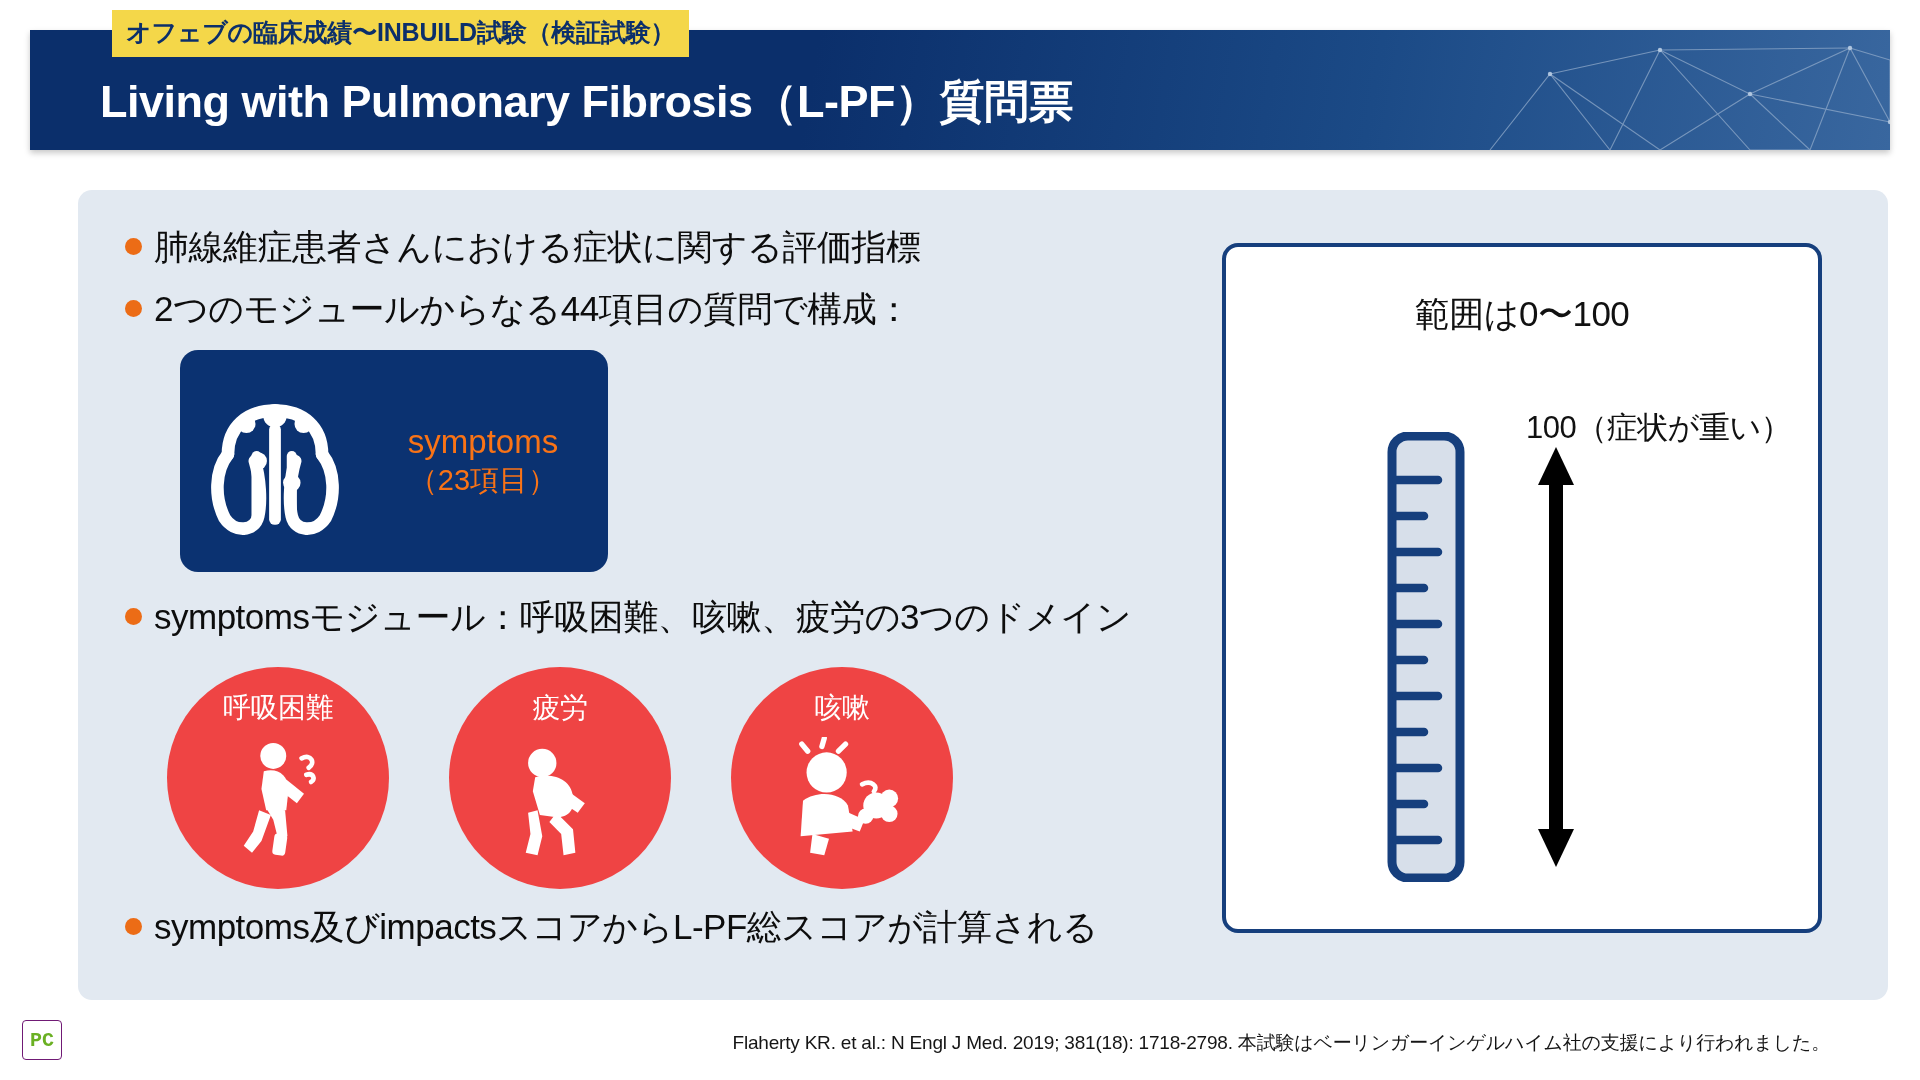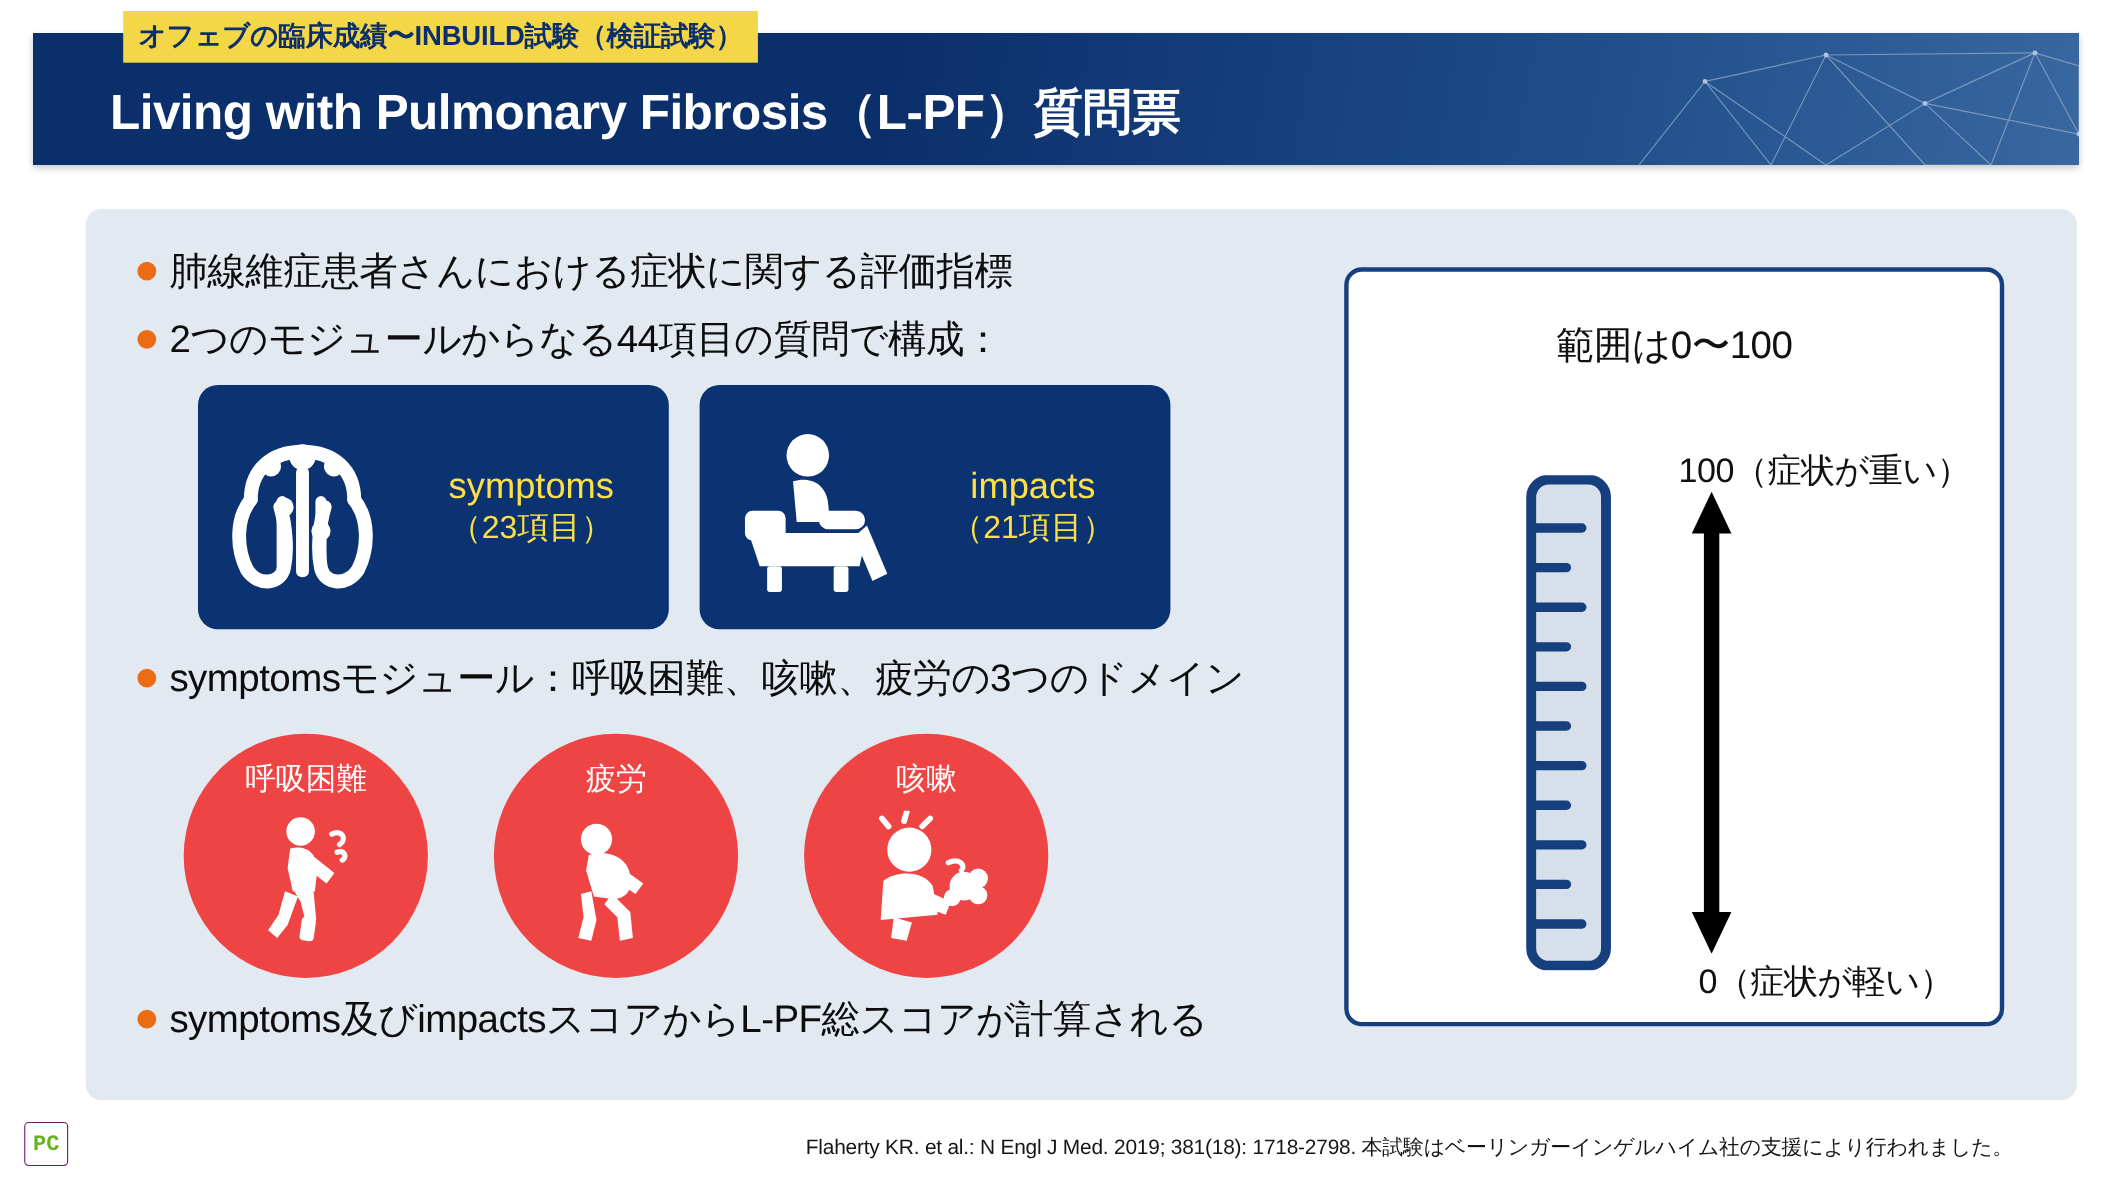--- a/index.html
+++ b/index.html
@@ -127,21 +127,21 @@
     box-sizing: border-box;
   }
   .module-icon {
     width: 190px;
     flex: 0 0 auto;
     display: flex;
     justify-content: center;
     align-items: center;
   }
   .module-labels {
-    color: #fde047;
+    color: #f97316;
     flex: 1 1 auto;
     text-align: center;
     padding-right: 12px;
   }
   .module-name {
     font-size: 33px;
     line-height: 1.2;
   }
   .module-count {
     font-size: 29px;
@@ -342,40 +342,20 @@
             <rect x="57" y="44" width="6" height="42" rx="3"></rect>
           </g>
         </svg>
       </div>
       <div class="module-labels">
         <div class="module-name">symptoms</div>
         <div class="module-count">（23項目）</div>
       </div>
     </div>
 
-    <div class="module-card">
-      <div class="module-icon">
-        <svg width="168" height="168" viewBox="0 0 100 100" xmlns="http://www.w3.org/2000/svg">
-          <g fill="#ffffff">
-            <circle cx="52" cy="22" r="11.5"></circle>
-            <path d="M44 36 C54 33 62 38 63 48 L64 58 L46 58 L44 36 Z"></path>
-            <rect x="58" y="52" width="25" height="10" rx="5"></rect>
-            <rect x="18" y="52" width="22" height="16" rx="4"></rect>
-            <path d="M20 64 L84 64 L80 82 L26 82 Z"></path>
-            <rect x="30" y="82" width="8" height="14" rx="1.5"></rect>
-            <rect x="66" y="82" width="8" height="14" rx="1.5"></rect>
-            <path d="M84 60 L95 86 L87 90 L77 66 Z"></path>
-          </g>
-        </svg>
-      </div>
-      <div class="module-labels">
-        <div class="module-name">impacts</div>
-        <div class="module-count">（21項目）</div>
-      </div>
-    </div>
 
   </div>
 
   <div class="bullet-row" id="bullet-3">
     <div class="bullet-dot"></div>
     <div class="bullet-text">symptomsモジュール：呼吸困難、咳嗽、疲労の3つのドメイン</div>
   </div>
 
   <div id="domains">
 
@@ -478,18 +458,17 @@
 
   <div id="arrow-wrap">
     <svg width="60" height="420" viewBox="0 0 60 420" xmlns="http://www.w3.org/2000/svg">
       <polygon points="30,0 48,38 12,38" fill="#000000"></polygon>
       <rect x="23" y="34" width="14" height="352" fill="#000000"></rect>
       <polygon points="30,420 48,382 12,382" fill="#000000"></polygon>
     </svg>
   </div>
 
   <div id="score-top-label">100（症状が重い）</div>
-  <div id="score-bottom-label">0（症状が軽い）</div>
 
 </div>
 
 <div id="footer-note">Flaherty KR. et al.: N Engl J Med. 2019; 381(18): 1718-2798. 本試験はベーリンガーインゲルハイム社の支援により行われました。</div>
 <div id="logo-mark">PC</div>
 
 </body></html>

